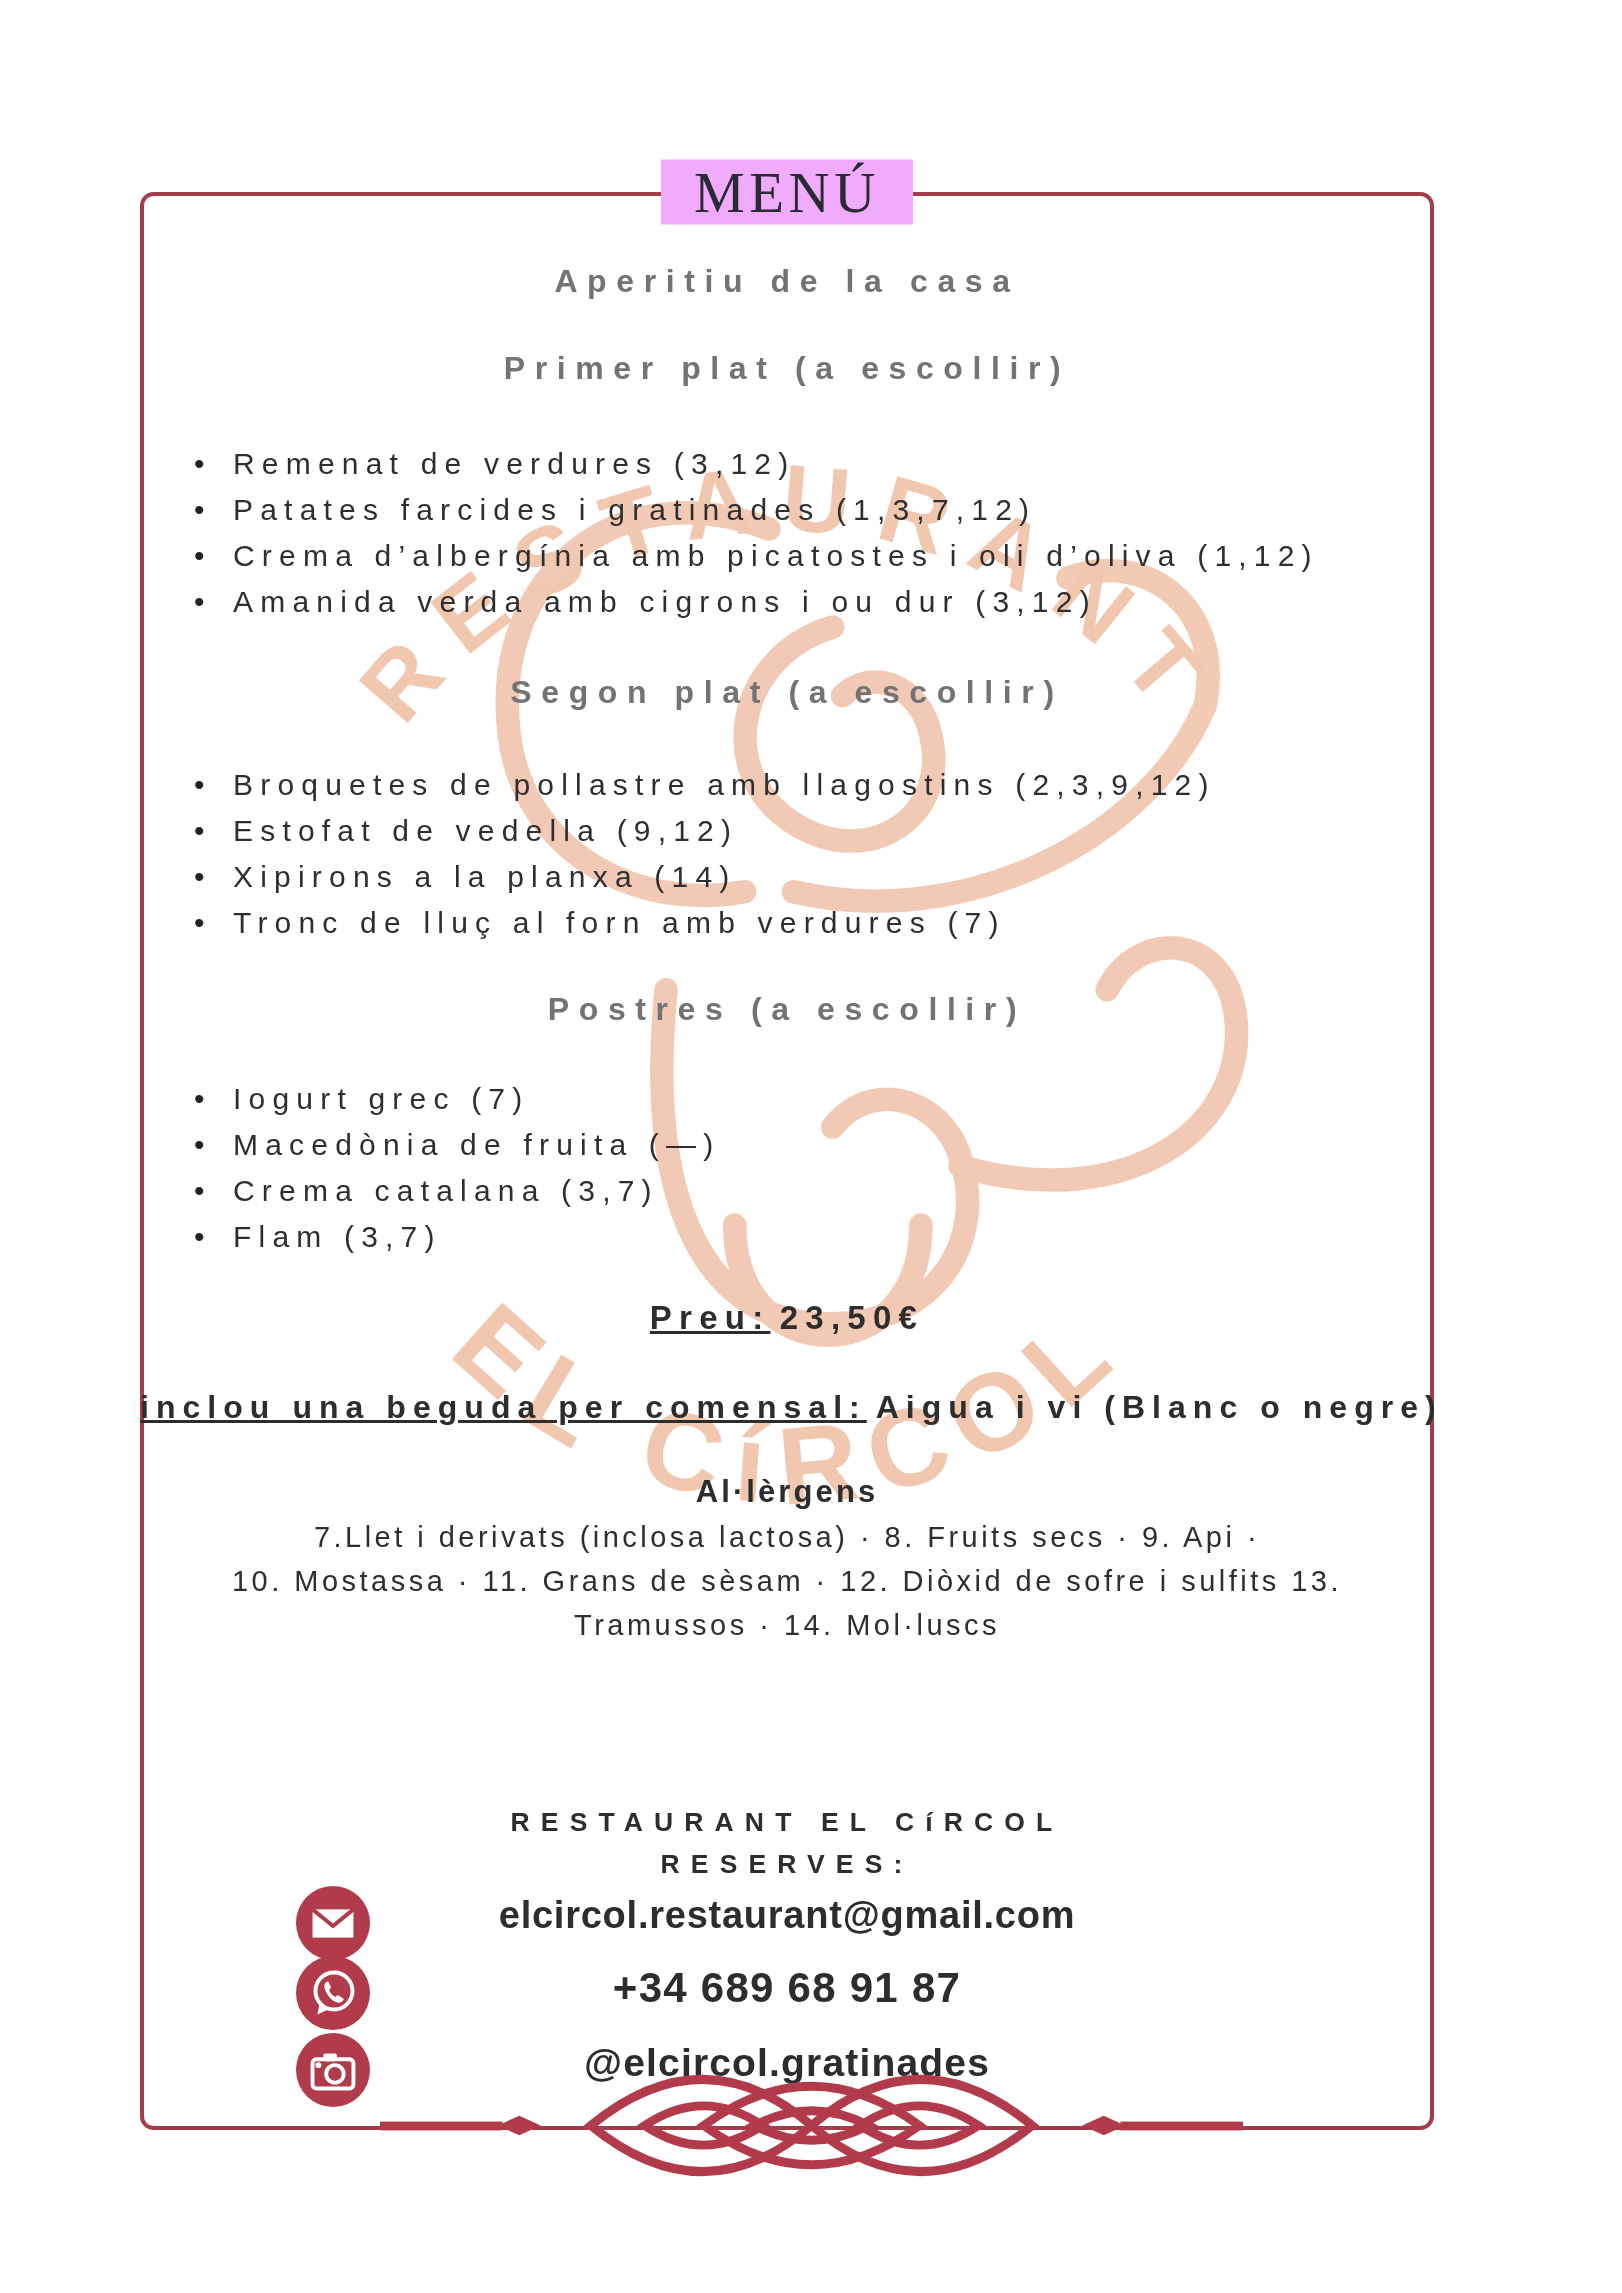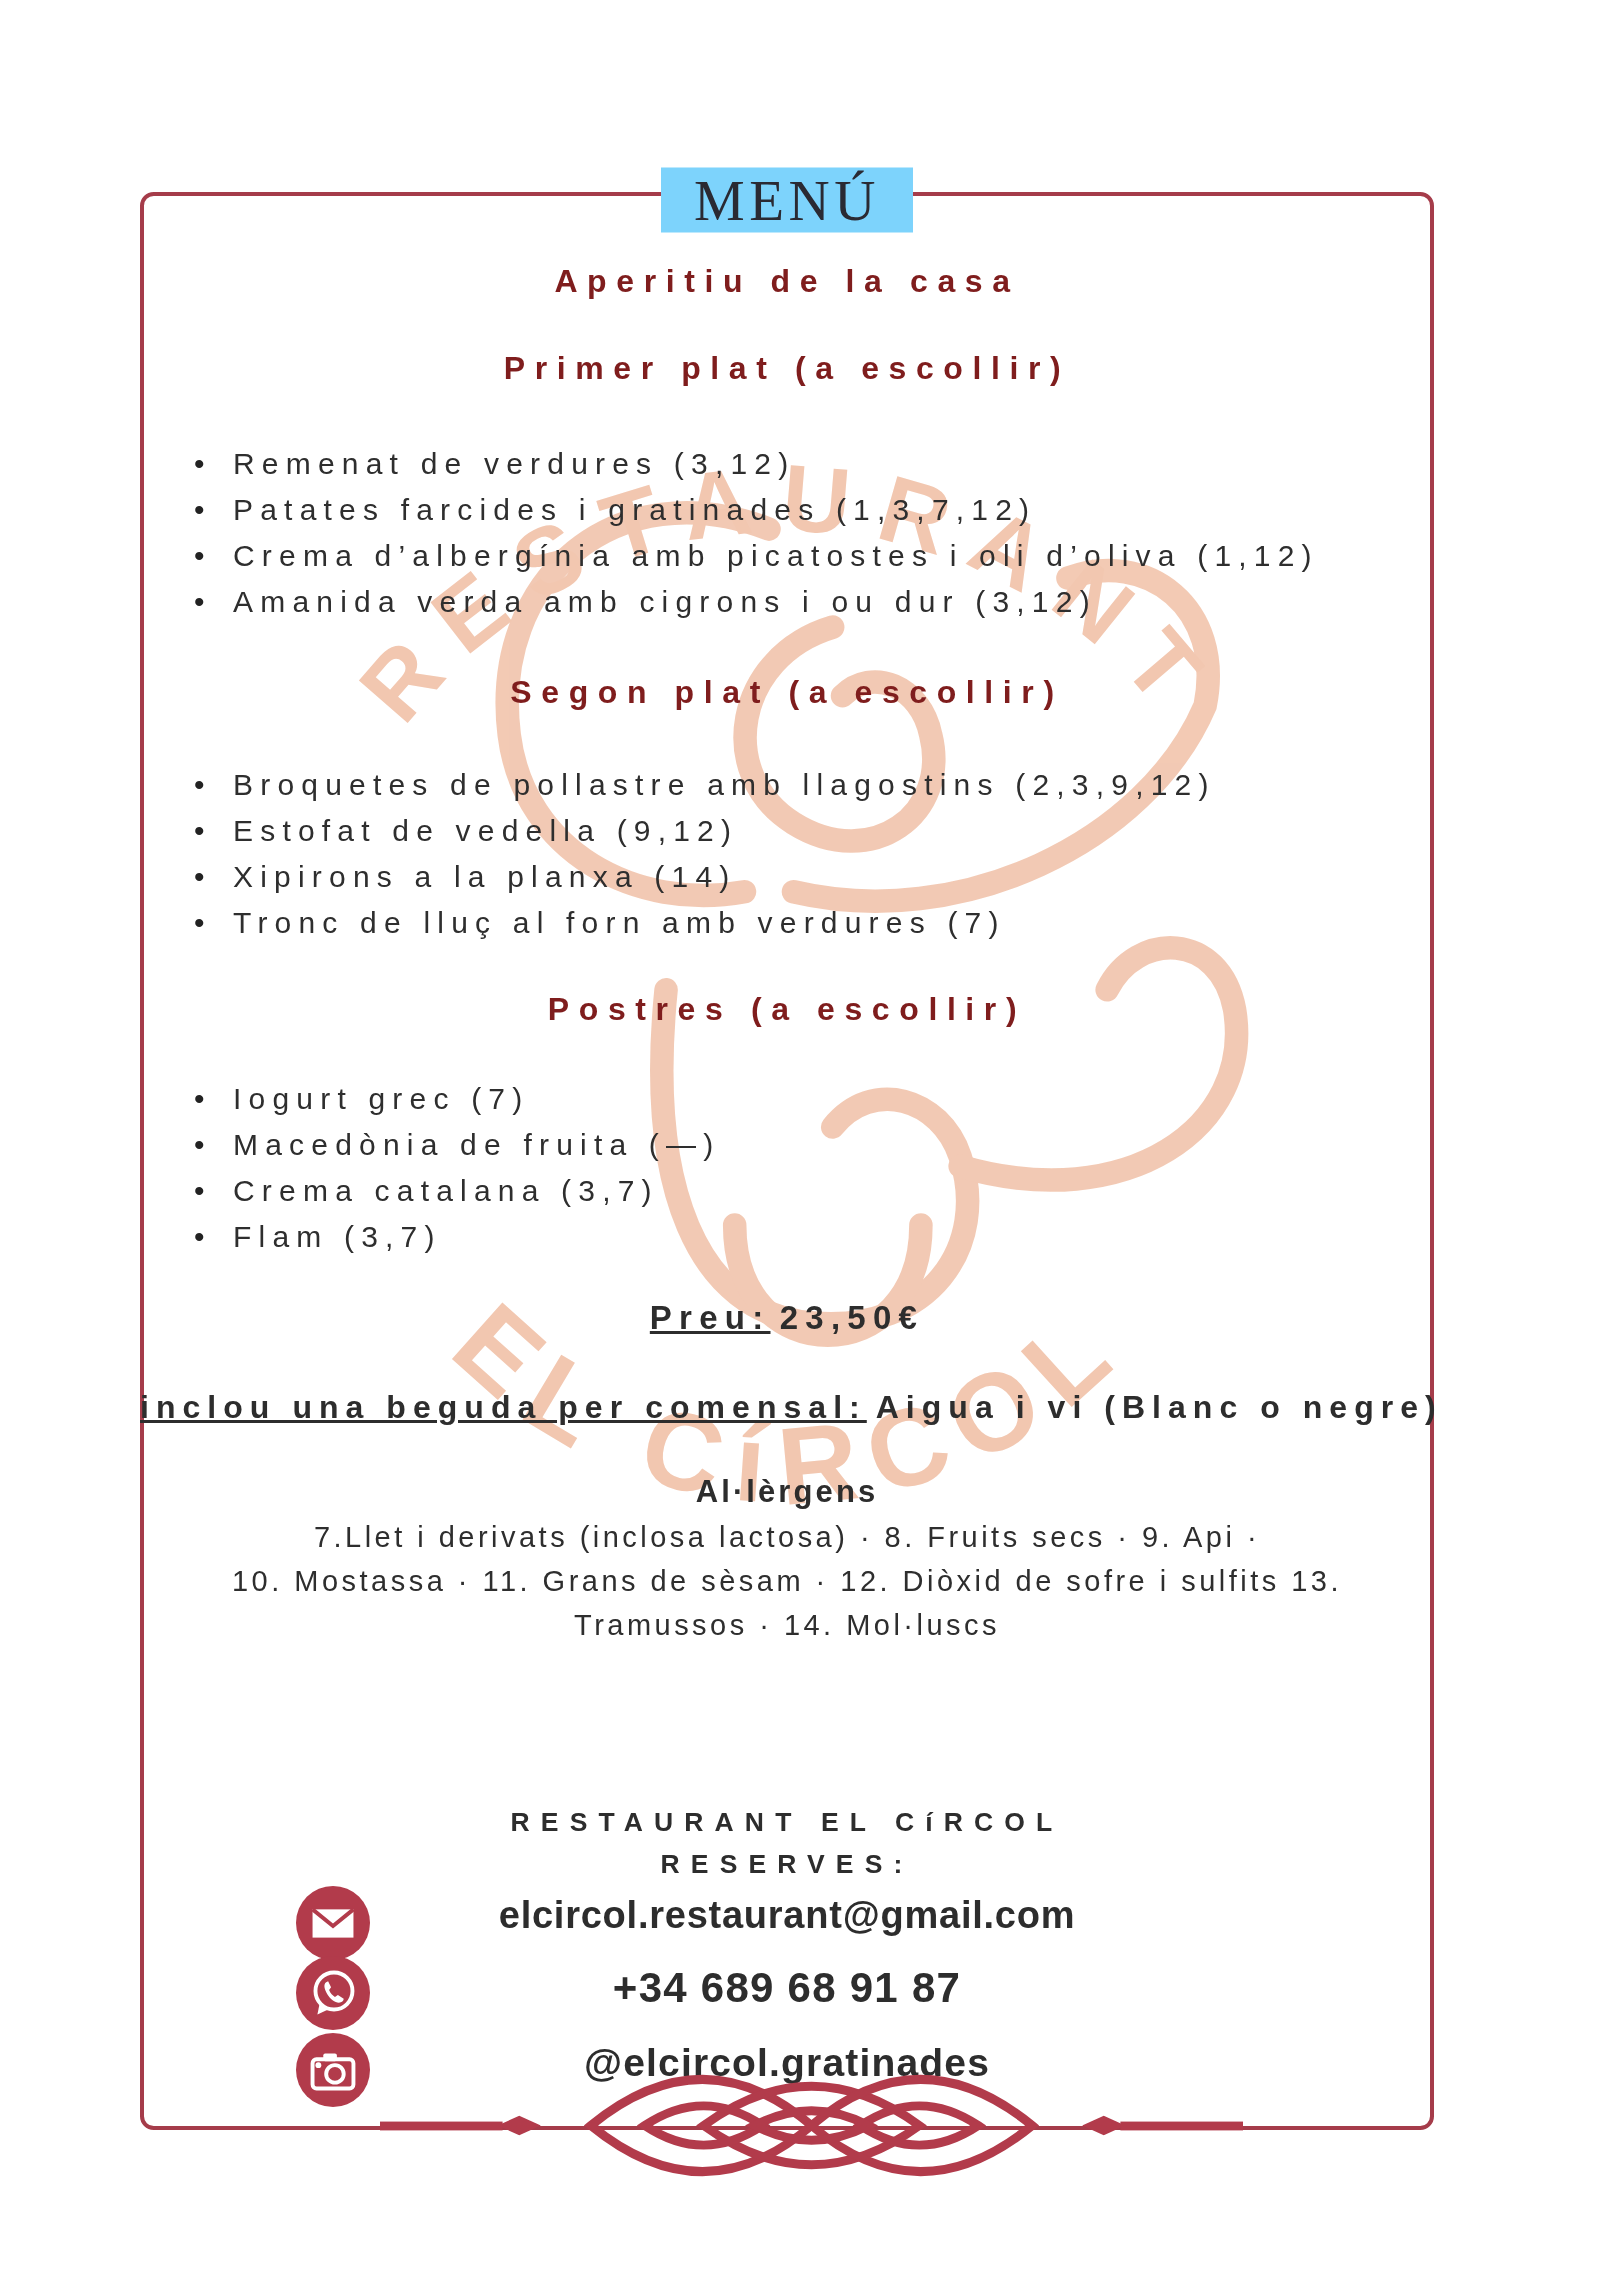--- a/index.html
+++ b/index.html
@@ -1,25 +1,25 @@
 <!DOCTYPE html>
 <html><head>
 <meta charset="utf-8">
 <style>
   html,body{margin:0;padding:0;background:#ffffff;}
   .page{position:relative;width:1622px;height:2294px;background:#fff;overflow:hidden;
         font-family:"Liberation Sans",sans-serif;color:#2d2d2d;}
   .menu-box{position:absolute;left:140px;top:192px;width:1294px;height:1938px;
             box-sizing:border-box;border:4.9px solid #a53c4a;border-radius:13.7px;}
   .title-wrap{position:absolute;left:140px;top:192px;width:1294px;text-align:center;}
-  .menu-title{display:inline-block;transform:translateY(-50%);background:#7dd3fc;
+  .menu-title{display:inline-block;transform:translateY(-50%);background:#f0abfc;
               padding:0 33px;font-family:"Liberation Serif",serif;font-size:57px;
-              letter-spacing:0.08em;color:#2a2a33;margin-top:8px;}
+              letter-spacing:0.08em;color:#2a2a33;}
   .center-line{position:absolute;left:140px;width:1294px;text-align:center;white-space:nowrap;}
-  .sec-heading{font-weight:bold;font-size:32px;letter-spacing:0.30em;color:#7f1d1d;}
+  .sec-heading{font-weight:bold;font-size:32px;letter-spacing:0.30em;color:#737373;}
   .menu-list{position:absolute;left:233px;width:1215px;}
   .menu-item{position:relative;font-size:30px;letter-spacing:0.24em;line-height:46px;
              color:#2e2e2e;white-space:nowrap;}
   .menu-item::before{content:"•";position:absolute;left:-39px;top:0;font-size:30px;color:#222;letter-spacing:0;}
   .bold-label{font-weight:bold;letter-spacing:0.22em;text-decoration:underline;}
   .reg-value{font-weight:bold;letter-spacing:0.22em;text-align:center;}
   .price-row{font-size:33px;}
   .drink-row{font-size:32px;}
   .allergen-head{font-weight:bold;font-size:31px;letter-spacing:0.10em;}
   .allergen-lines{position:absolute;left:140px;width:1294px;text-align:center;}

